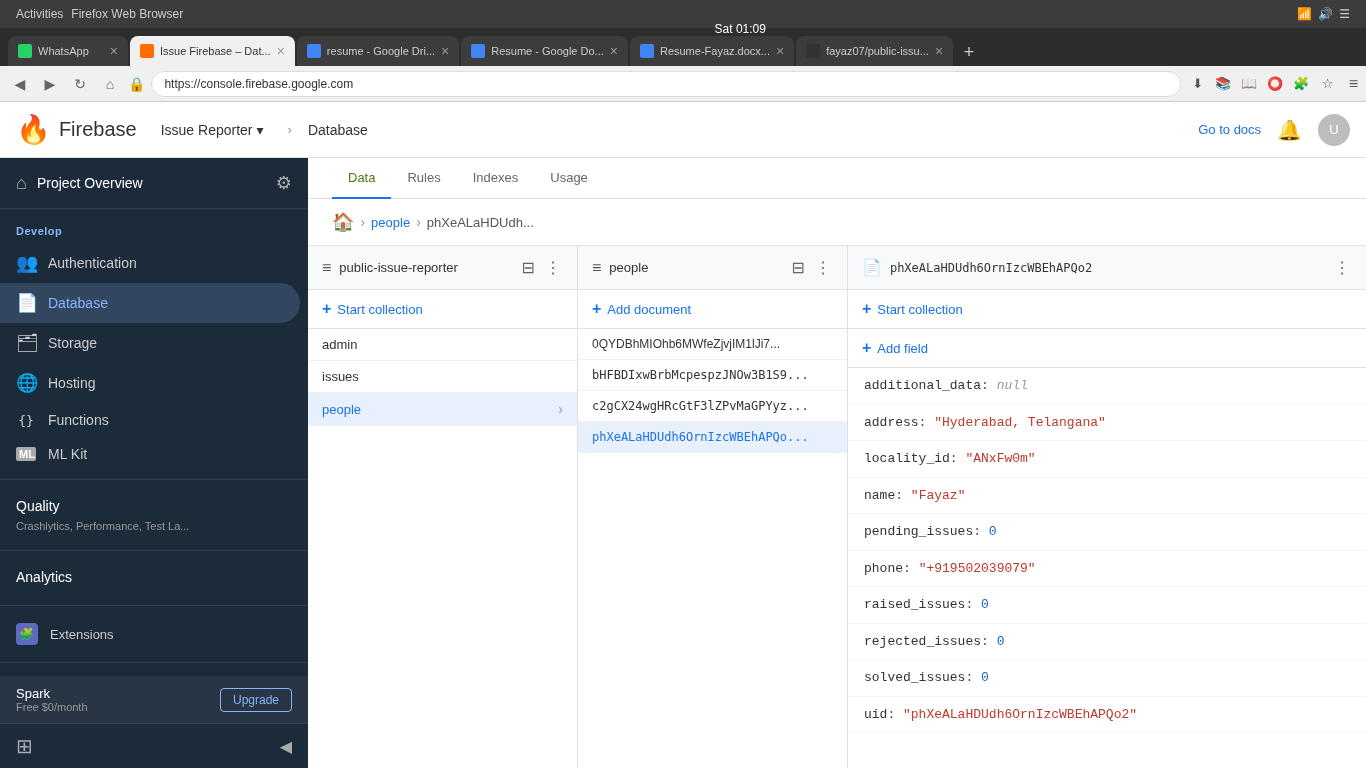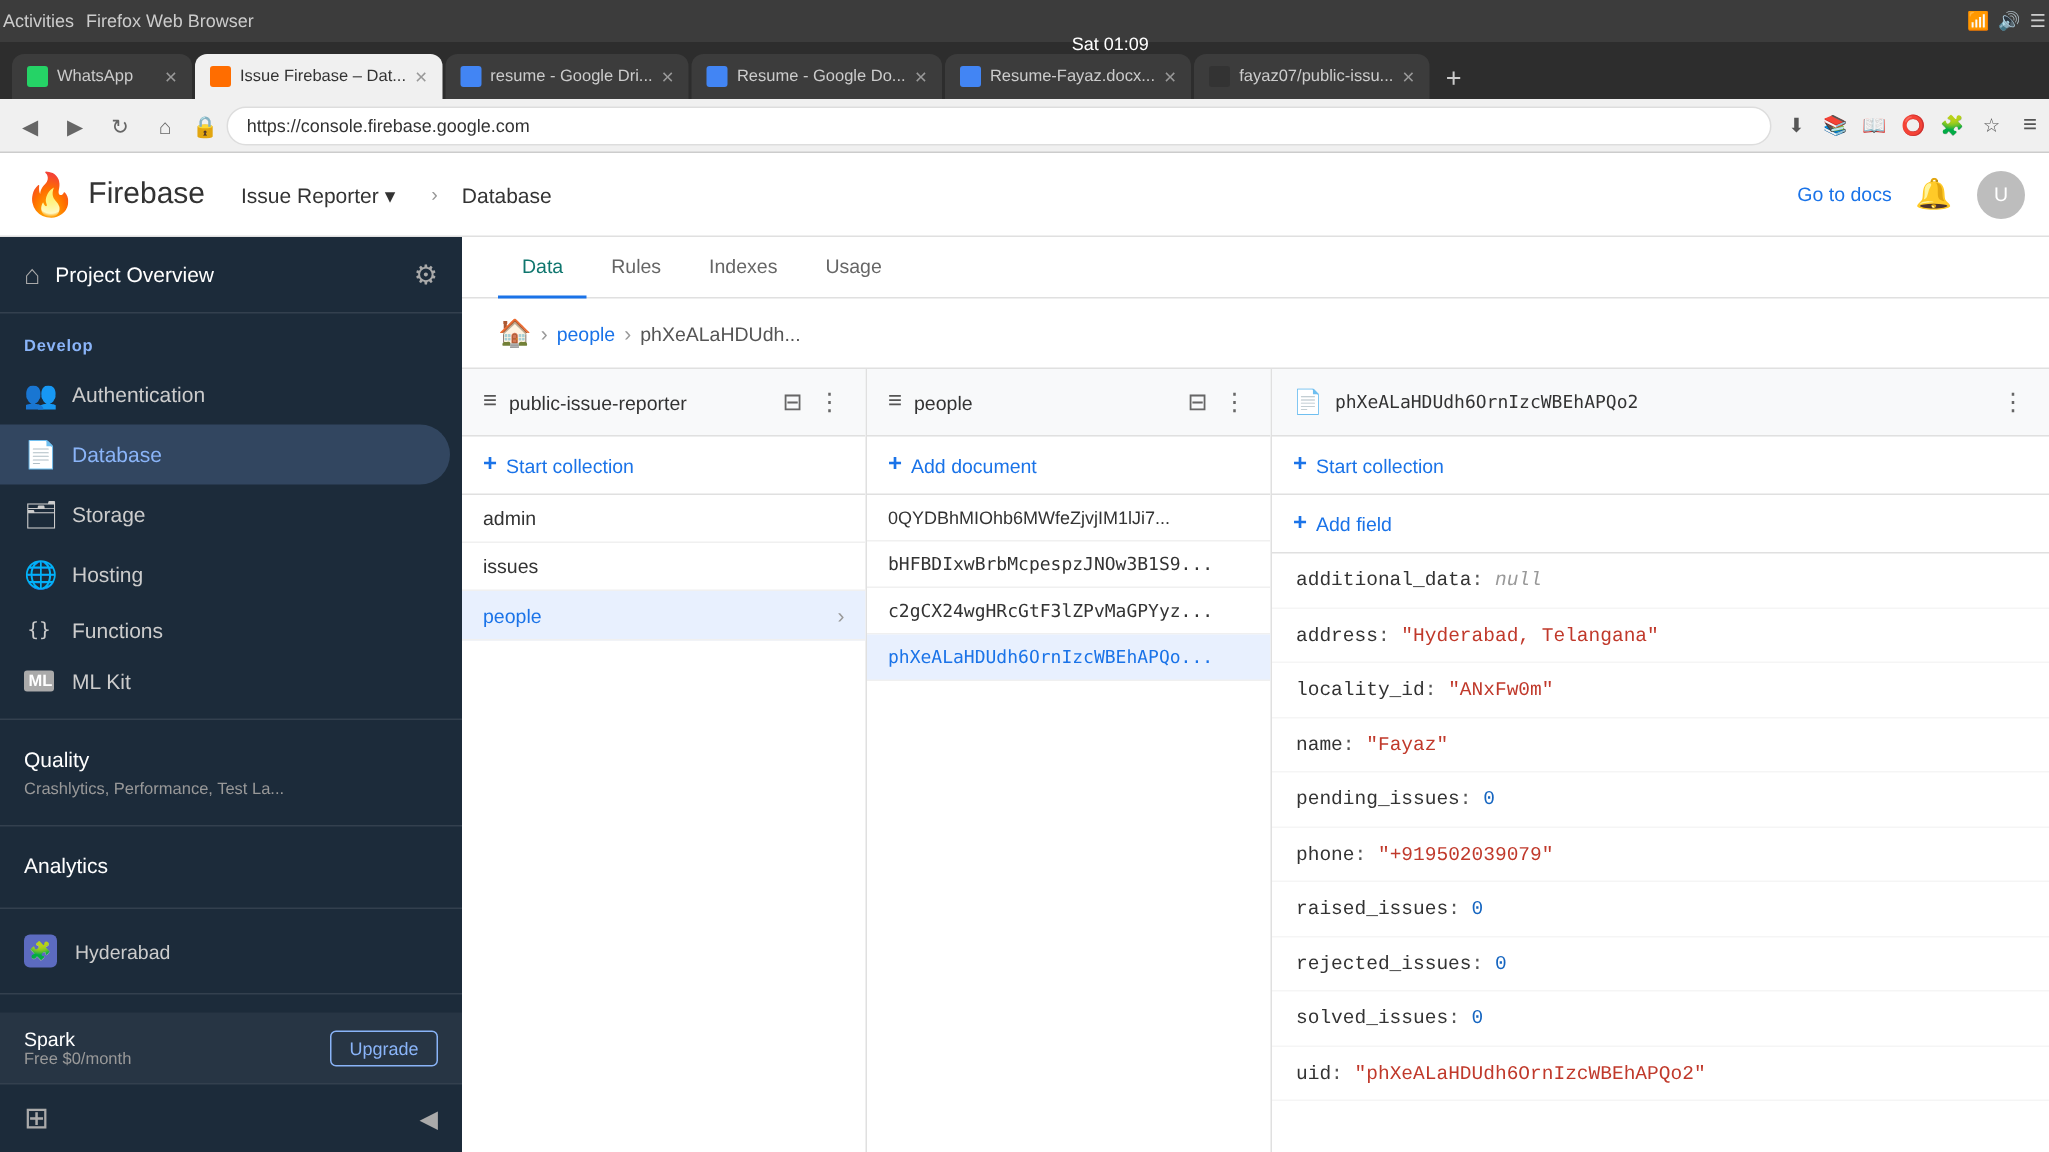--- a/index.html
+++ b/index.html
@@ -5,21 +5,21 @@
     * { box-sizing: border-box; margin: 0; padding: 0; }
     body { font-family: 'Segoe UI', Arial, sans-serif; font-size: 13px; background: #f5f5f5; overflow: hidden; }
 
     
     .system-bar {
       height: 28px;
       background: #3c3c3c;
       display: flex;
       align-items: center;
       justify-content: space-between;
-      padding: 0 2px;
+      padding: 0 16px;
       color: #ccc;
       font-size: 12px;
     }
     .system-bar-left { display: flex; align-items: center; gap: 8px; }
     .system-bar-center { color: #fff; margin-top: 30px; }
     .system-bar-right { display: flex; align-items: center; gap: 6px; }
 
     
     .browser-chrome { background: #2d2d2d; border-radius: 21px; }
     .tabs-bar {
@@ -192,21 +192,21 @@
     .db-tabs {
       display: flex; border-bottom: 1px solid #e0e0e0;
       padding: 0 24px;
       background: #fff;
     }
     .db-tab {
       padding: 12px 16px; font-size: 13px; color: #666;
       cursor: pointer; border-bottom: 2px solid transparent;
       margin-bottom: -1px;
     }
-    .db-tab.active { color: #0f766e; border-bottom-color: #1a73e8; font-weight: 500; }
+    .db-tab.active { color: #4d7c0f; border-bottom-color: #1a73e8; font-weight: 500; }
 
     
     .db-breadcrumb {
       display: flex; align-items: center;
       padding: 12px 24px; gap: 6px;
       font-size: 13px; color: #555;
       border-bottom: 1px solid #e0e0e0;
     }
     .bc-home { font-size: 18px; color: #555; cursor: pointer; }
     .bc-sep { color: #999; font-size: 14px; }
@@ -417,21 +417,21 @@
       <div class="sidebar-divider"></div>
 
       <div class="analytics-section">
         <div class="analytics-title">Analytics</div>
       </div>
 
       <div class="sidebar-divider"></div>
 
       <div class="extensions-item">
         <div class="ext-icon">🧩</div>
-        <span>Hyderabad</span>
+        <span>Extensions</span>
       </div>
 
       <div class="sidebar-divider"></div>
 
       <div class="spark-bar">
         <div class="spark-info">
           <div class="spark-title">Spark</div>
           <div class="spark-price">Free $0/month</div>
         </div>
         <button class="upgrade-btn">Upgrade</button>

